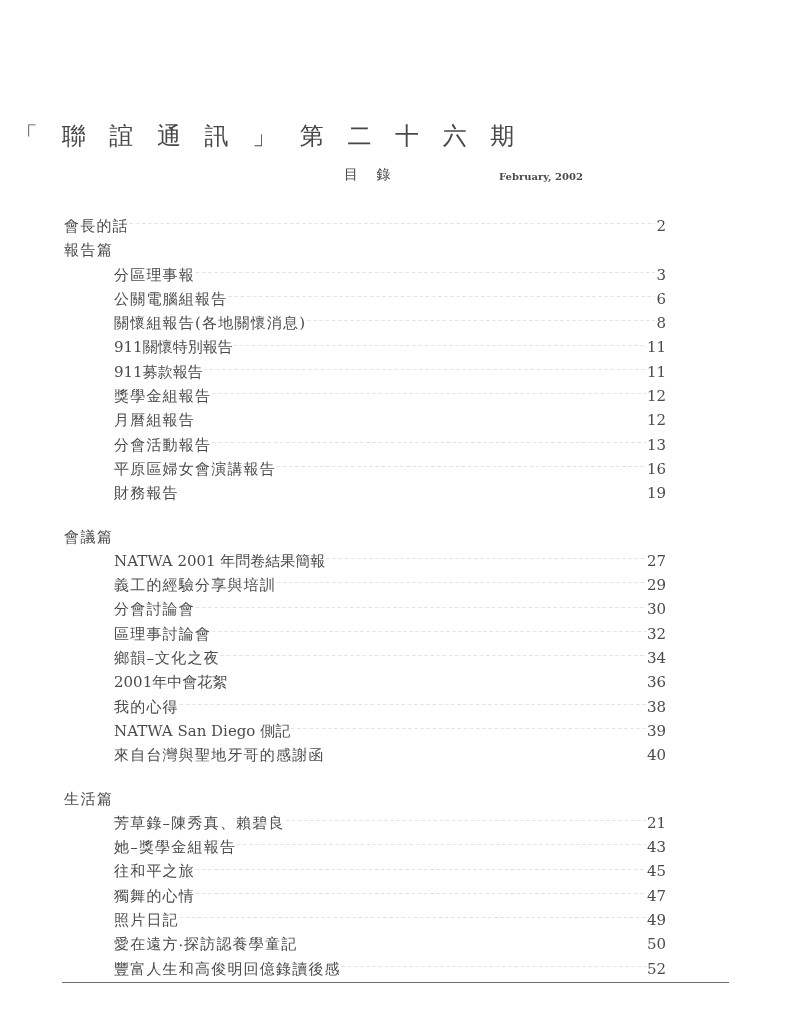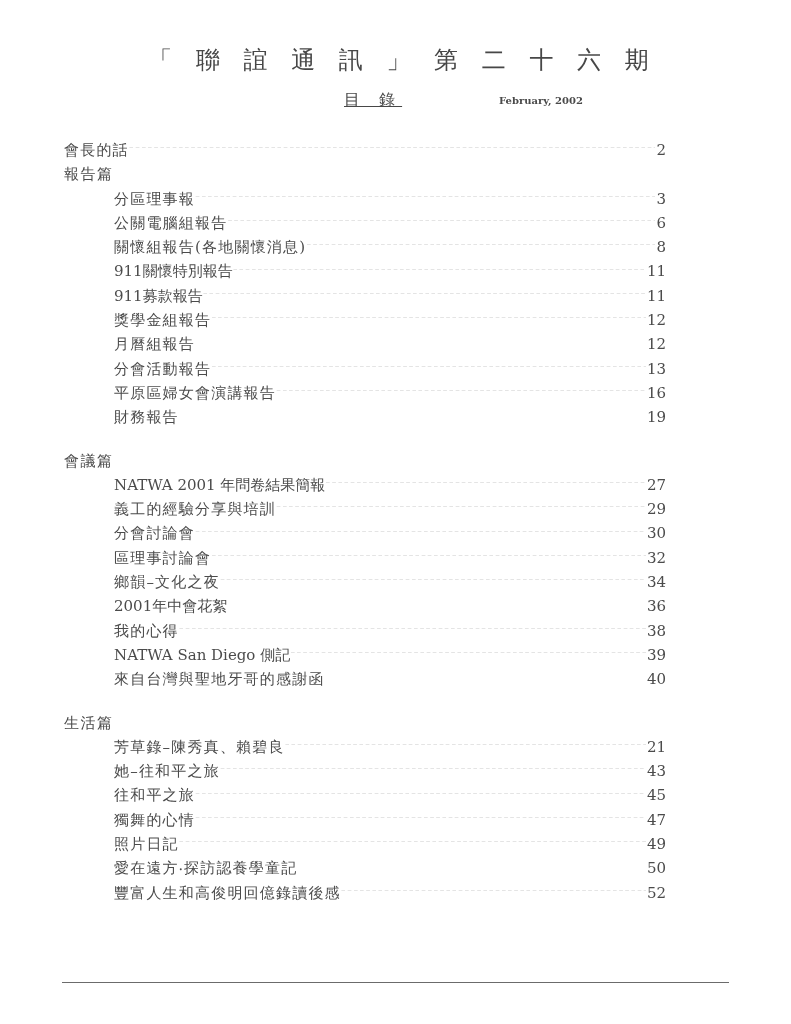--- a/index.html
+++ b/index.html
@@ -19,45 +19,43 @@
 
   .page {
     position: relative;
     width: 791px;
     height: 1024px;
     box-sizing: border-box;
   }
 
   
   .masthead {
-    padding-top: 44px;
-    text-align: center;
+    padding-top: 120px;
   }
   .issue-title {
     font-size: 24px;
     letter-spacing: 8px;
     color: #474747;
     font-family: "DejaVu Serif", "Liberation Serif", serif;
     white-space: nowrap;
     padding-left: 14px;
   }
 
   .subhead-row {
     position: relative;
     height: 36px;
     margin-top: 14px;
   }
   .toc-heading {
     position: absolute;
     left: 344px;
     top: 0;
-    font-size: 16px;
+    font-size: 14px;
     letter-spacing: 7px;
     color: #474747;
-    text-decoration: underline;
   }
   .issue-date {
     position: absolute;
     left: 499px;
     top: 5px;
     font-size: 10px;
     font-weight: bold;
     color: #4a4a4a;
     letter-spacing: 0px;
     font-family: "DejaVu Serif", "Liberation Serif", serif;
@@ -279,21 +277,21 @@
       <div class="gap"></div>
       <div class="toc-row level-1 section">
         <span class="label">生活篇</span>
       </div>
       <div class="toc-row level-2">
         <span class="label">芳草錄–陳秀真、賴碧良</span>
         <span class="leader"></span>
         <span class="pageno">21</span>
       </div>
       <div class="toc-row level-2">
-        <span class="label">她–往和平之旅</span>
+        <span class="label">她–獎學金組報告</span>
         <span class="leader"></span>
         <span class="pageno">43</span>
       </div>
       <div class="toc-row level-2">
         <span class="label">往和平之旅</span>
         <span class="leader"></span>
         <span class="pageno">45</span>
       </div>
       <div class="toc-row level-2">
         <span class="label">獨舞的心情</span>

